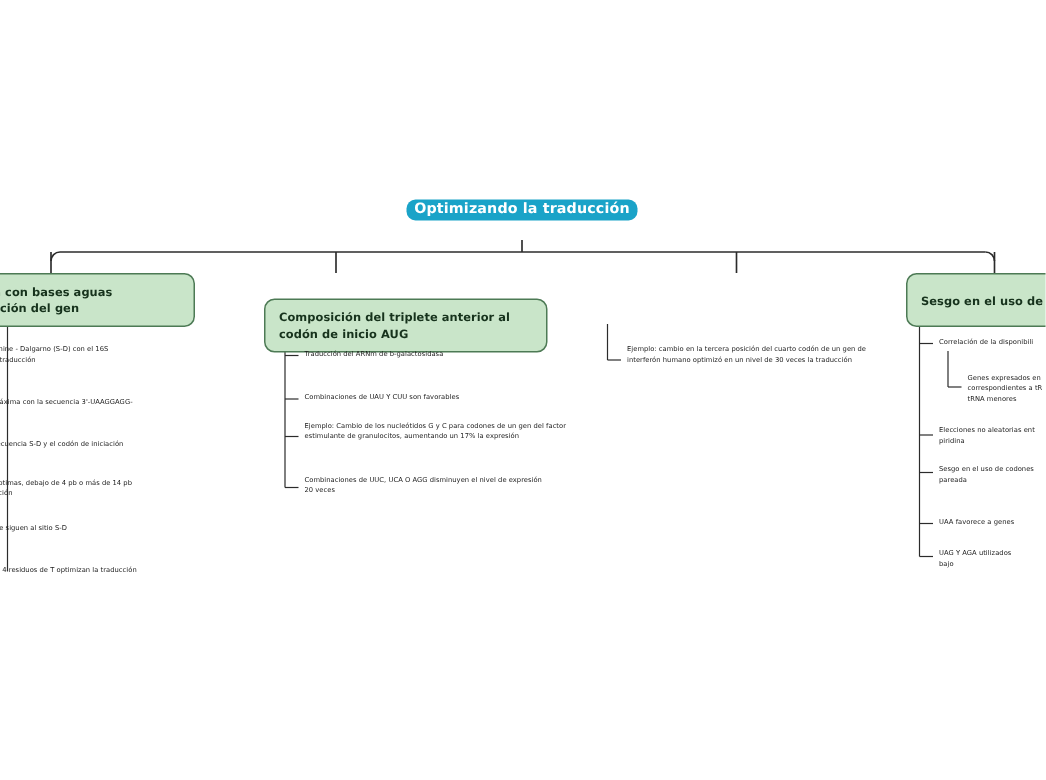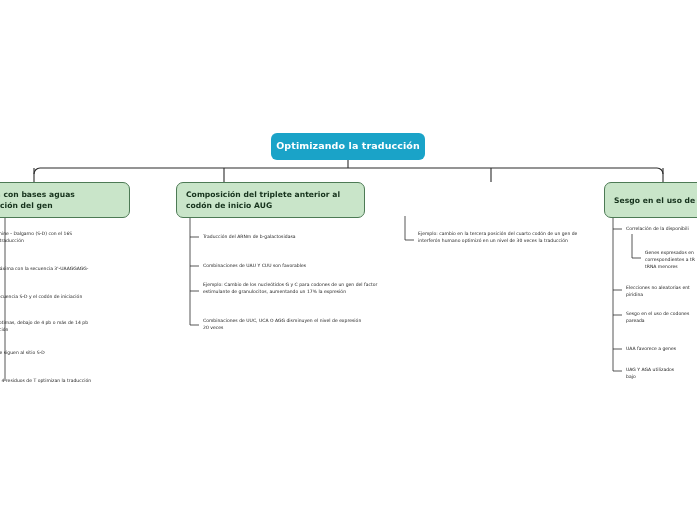--- a/index.html
+++ b/index.html
@@ -29,21 +29,21 @@
     height: 520px;
     pointer-events: none;
   }
 
   
   .root-node {
     position: absolute;
     left: 271px;
     top: 133px;
     width: 154px;
-    height: 27px;
+    height: 14px;
     background: #1aa3c8;
     border-radius: 6px;
     display: flex;
     align-items: center;
     justify-content: center;
     box-sizing: border-box;
   }
   .root-label {
     color: #ffffff;
     font-size: 9.5px;
@@ -126,21 +126,21 @@
 
   <div class="root-node">
     <span class="root-label">Optimizando la traducción</span>
   </div>
 
   <div class="branch-node" style="left:-60px; top:182px; width:190px; height:36px;">
     <span class="branch-label" style="white-space:pre-line;">el ribosoma con bases aguas
 ón de iniciación del gen</span>
   </div>
 
-  <div class="branch-node" style="left:176px; top:182px; width:189px; height:36px;">
+  <div class="branch-node" style="left:176px; top:199px; width:189px; height:36px;">
     <span class="branch-label">Composición del triplete anterior al codón de inicio AUG</span>
   </div>
 
 
   <div class="branch-node" style="left:604px; top:182px; width:178px; height:36px;">
     <span class="branch-label">Sesgo en el uso de cod</span>
   </div>
 
   <div class="leaf" style="left:-28px; top:231px; width:175px; white-space:pre-line;">ecuencias Shine - Dalgarno (S-D) con el 16S
 elocidad de traducción</div>

